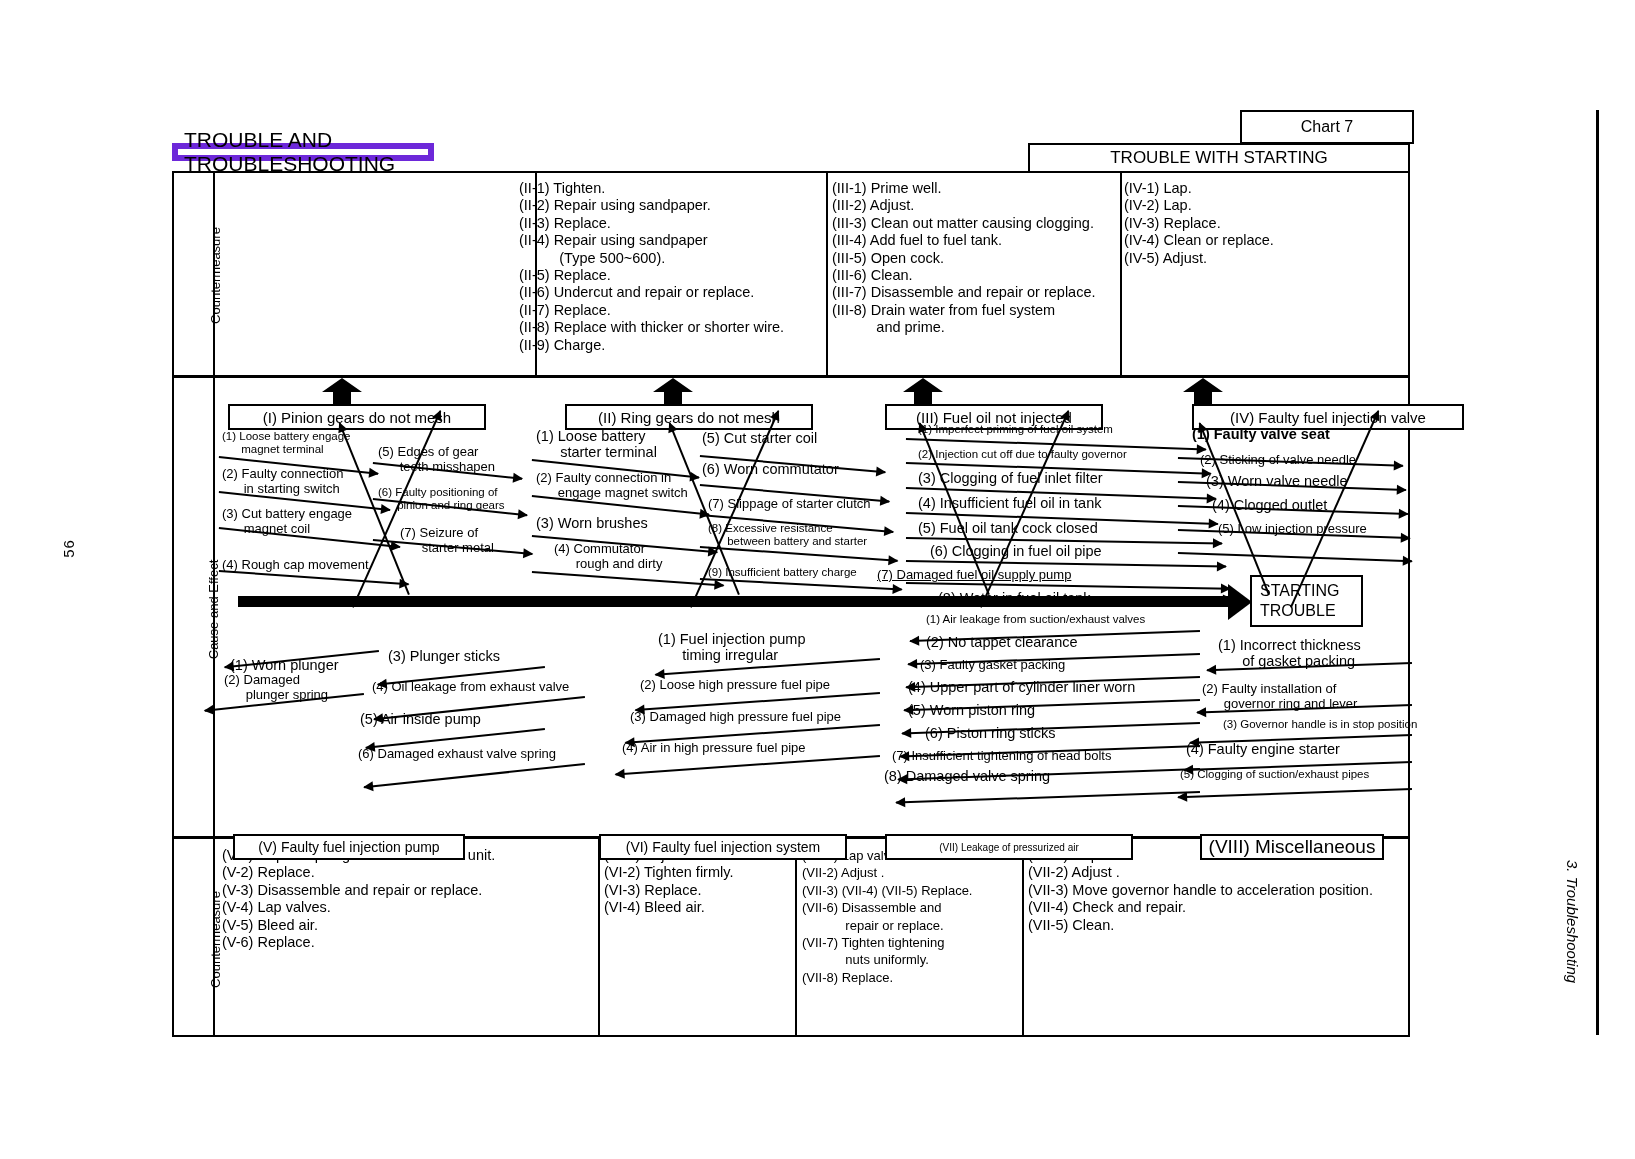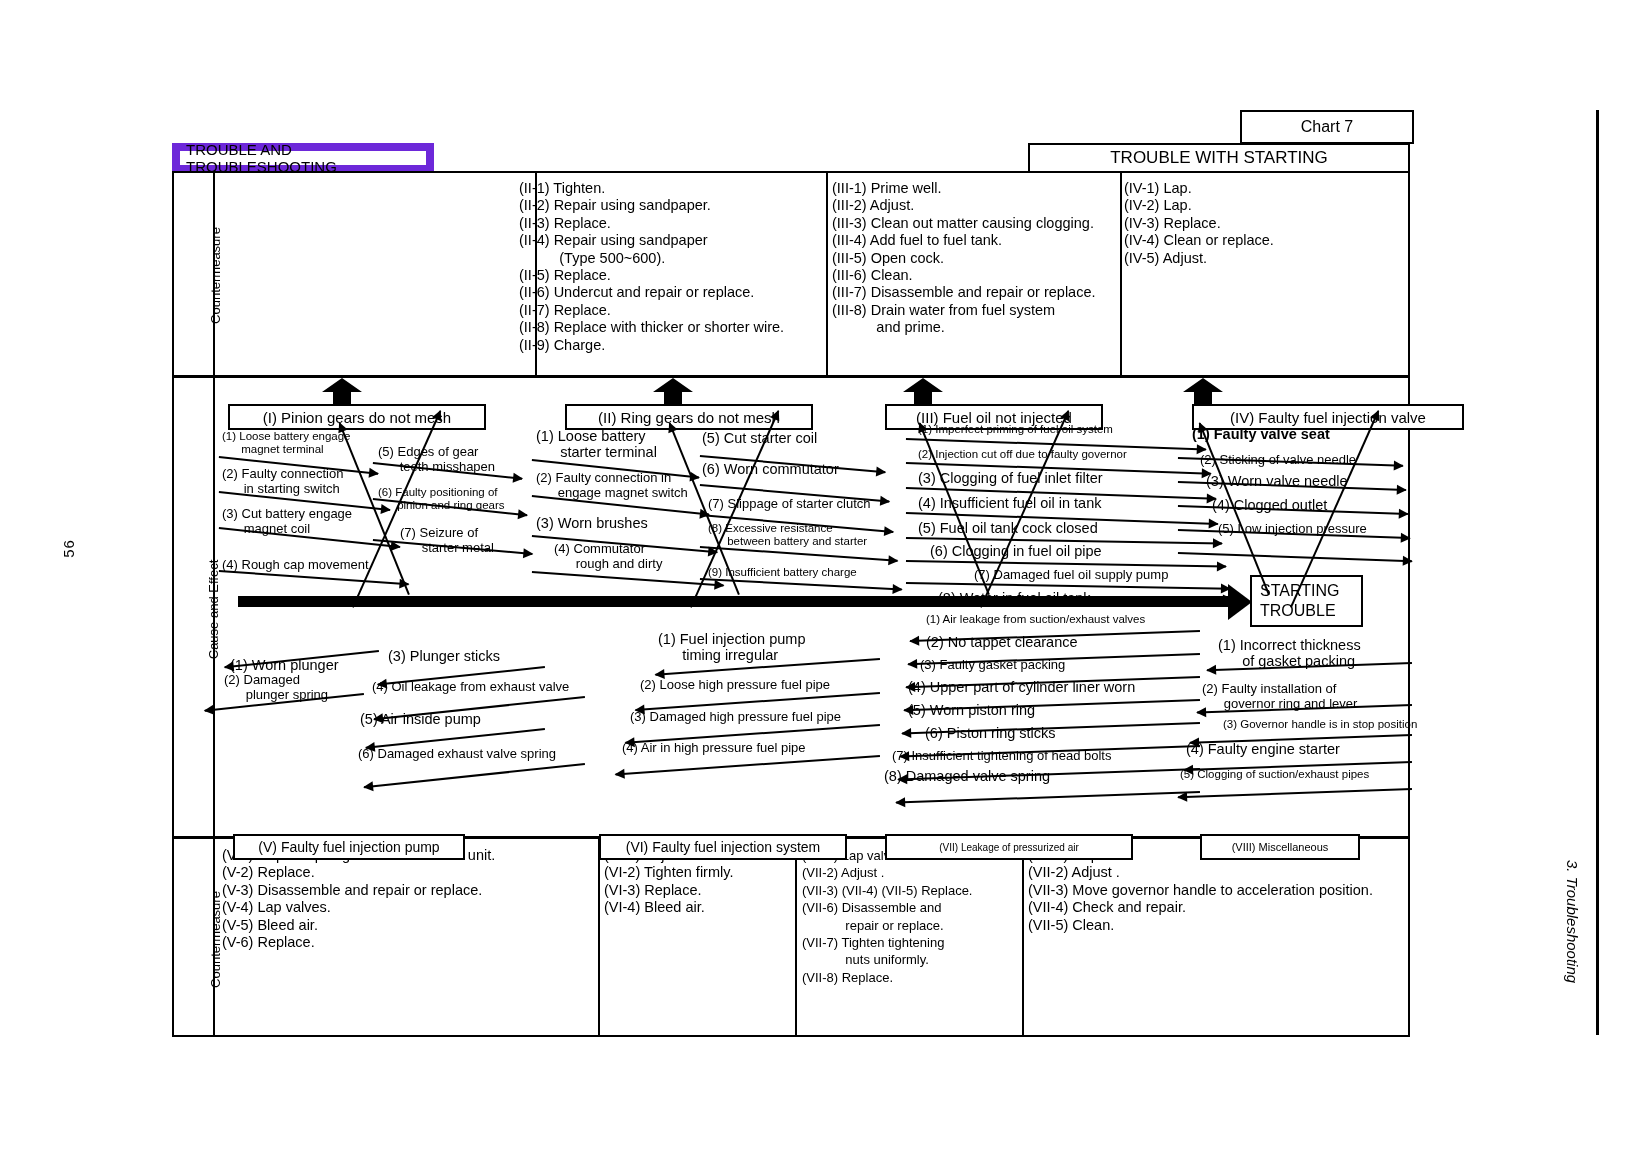--- a/index.html
+++ b/index.html
@@ -9,22 +9,22 @@
   
   .page-number{position:absolute;left:38px;top:540px;width:60px;text-align:center;font-size:15px;
     transform:rotate(-90deg);transform-origin:center center;letter-spacing:1px;}
   .chapter-tab{position:absolute;right:24px;top:860px;width:30px;text-align:left;font-size:15px;font-style:italic;
     transform:rotate(90deg);transform-origin:left top;white-space:nowrap;}
   .right-rule{position:absolute;right:36px;top:110px;width:3px;height:925px;background:#000;}
 
   
   .chart7-box{position:absolute;left:1240px;top:110px;width:170px;height:30px;border:2px solid #000;
     display:flex;align-items:center;justify-content:center;font-size:16px;background:#fff;}
-  .title-left{position:absolute;left:172px;top:143px;width:262px;height:30px;border:8px solid #6d28d9;
-    display:flex;align-items:center;padding-left:6px;font-size:15px;background:#fff;box-sizing:border-box;}
+  .title-left{position:absolute;left:172px;top:143px;width:262px;height:18px;border:6px solid #6d28d9;
+    display:flex;align-items:center;padding-left:6px;font-size:21px;background:#fff;box-sizing:border-box;}
   .title-right{position:absolute;left:1028px;top:143px;width:382px;height:30px;border:2px solid #000;
     display:flex;align-items:center;justify-content:center;font-size:17px;background:#fff;box-sizing:border-box;}
 
   
   .frame{position:absolute;left:172px;top:171px;width:1238px;height:866px;border:2px solid #000;box-sizing:border-box;}
   .row-sep-top{position:absolute;left:172px;top:375px;width:1238px;height:3px;background:#000;}
   .row-sep-bot{position:absolute;left:172px;top:836px;width:1238px;height:3px;background:#000;}
   .col-sep{position:absolute;width:2px;background:#000;}
 
   .vlabel{position:absolute;font-size:13px;white-space:nowrap;transform:rotate(-90deg);transform-origin:center center;}
@@ -181,21 +181,21 @@
   </div>
 
   <div class="cat" style="left:228px;top:404px;width:258px;height:26px;">(I) Pinion gears do not mesh</div>
   <div class="cat" style="left:565px;top:404px;width:248px;height:26px;">(II) Ring gears do not mesh</div>
   <div class="cat" style="left:885px;top:404px;width:218px;height:26px;">(III) Fuel oil not injected</div>
   <div class="cat" style="left:1192px;top:404px;width:272px;height:26px;">(IV) Faulty fuel injection valve</div>
 
   <div class="cat" style="left:233px;top:834px;width:232px;height:26px;font-size:14px;">(V) Faulty fuel injection pump</div>
   <div class="cat" style="left:599px;top:834px;width:248px;height:26px;font-size:14px;">(VI) Faulty fuel injection system</div>
   <div class="cat" style="left:885px;top:834px;width:248px;height:26px;font-size:10px;">(VII) Leakage of pressurized air</div>
-  <div class="cat" style="left:1200px;top:834px;width:160px;height:26px;font-size:11px;">(VIII) Miscellaneous</div>
+  <div class="cat" style="left:1200px;top:834px;width:184px;height:26px;font-size:19px;">(VIII) Miscellaneous</div>
 
   <div class="spine"></div>
   <div class="spine-head"></div>
   <div class="starting-trouble">
     <span>STARTING</span>
     <span>TROUBLE</span>
   </div>
 
   <div class="bone" style="left:408px;top:595px;width:185px;transform:rotate(-112deg);"></div>
   <div class="bone" style="left:738px;top:595px;width:185px;transform:rotate(-112deg);"></div>
@@ -261,21 +261,21 @@
   <div class="bone" style="left:906px;top:560px;width:320px;transform:rotate(1deg);"></div>
   <div class="bone" style="left:906px;top:582px;width:324px;transform:rotate(1deg);"></div>
   <div class="bone" style="left:906px;top:604px;width:326px;transform:rotate(-1deg);"></div>
 
   <div class="item s" style="left:918px;top:423px;">(1) Imperfect priming of fuel oil system</div>
   <div class="item s" style="left:918px;top:448px;">(2) Injection cut off due to faulty governor</div>
   <div class="item" style="left:918px;top:470px;">(3) Clogging of fuel inlet filter</div>
   <div class="item" style="left:918px;top:495px;">(4) Insufficient fuel oil in tank</div>
   <div class="item" style="left:918px;top:520px;">(5) Fuel oil tank cock closed</div>
   <div class="item" style="left:930px;top:543px;">(6) Clogging in fuel oil pipe</div>
-  <div class="item m" style="left:974px;top:567px;">(7) Damaged fuel oil supply pump</div>
+  <div class="item m" style="left:877px;top:567px;text-decoration:underline;">(7) Damaged fuel oil supply pump</div>
   <div class="item" style="left:938px;top:590px;">(8) Water in fuel oil tank</div>
 
   <div class="bone" style="left:1178px;top:457px;width:225px;transform:rotate(2deg);"></div>
   <div class="bone" style="left:1178px;top:481px;width:228px;transform:rotate(2deg);"></div>
   <div class="bone" style="left:1178px;top:505px;width:230px;transform:rotate(2deg);"></div>
   <div class="bone" style="left:1178px;top:529px;width:232px;transform:rotate(2deg);"></div>
   <div class="bone" style="left:1178px;top:552px;width:234px;transform:rotate(2deg);"></div>
 
   <div class="item" style="left:1192px;top:426px;font-weight:bold;">(1) Faulty valve seat</div>
   <div class="item m" style="left:1200px;top:452px;">(2) Sticking of valve needle</div>

